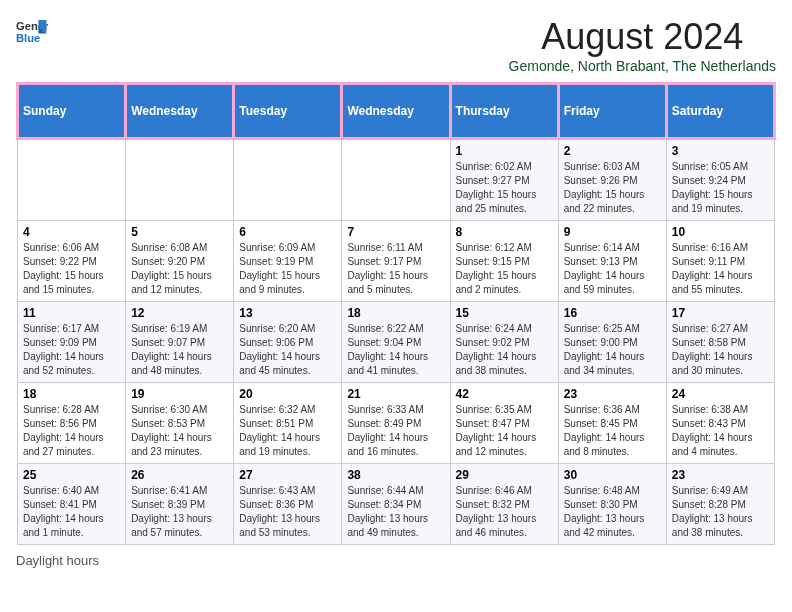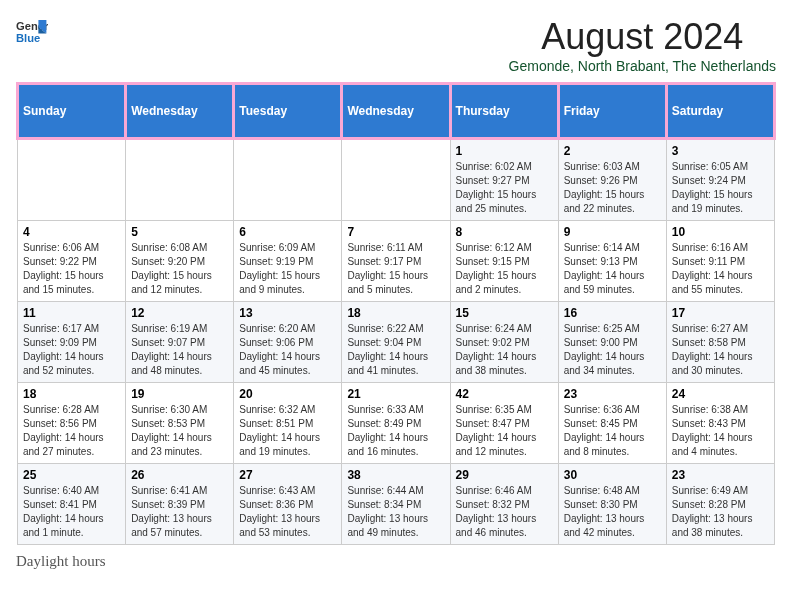--- a/index.html
+++ b/index.html
@@ -75,24 +75,23 @@
     .day-info {
       color: #333;
       font-size: 10px;
       line-height: 1.4;
     }
     .empty-cell {
       background: #fff !important;
     }
     .footer {
       margin-top: 8px;
-      font-size: 15px;
+      font-size: 13px;
       color: #555;
       text-align: left;
-      font-family: Liberation Serif, serif;
     }
   </style>
 </head>
 <body>
 
 <div class="header-area">
   <div class="logo">
     <svg class="logo-icon" viewBox="0 0 40 40">
       <text x="0" y="18" font-size="14" font-weight="bold" fill="#333">General</text>
       <text x="0" y="32" font-size="14" font-weight="bold" fill="#1a6fbf">Blue</text>

